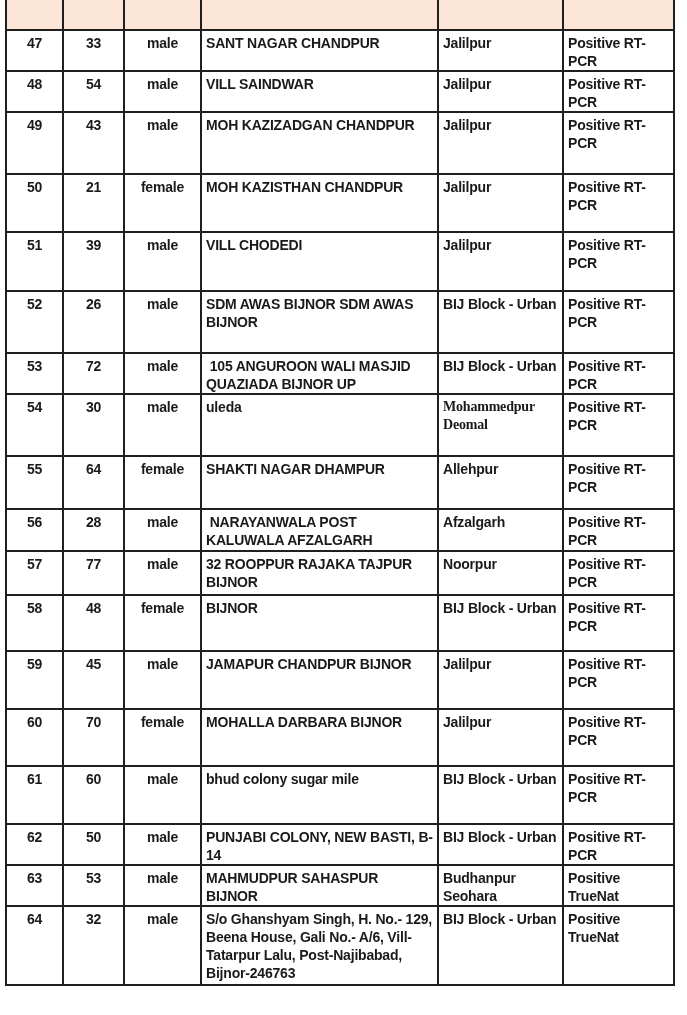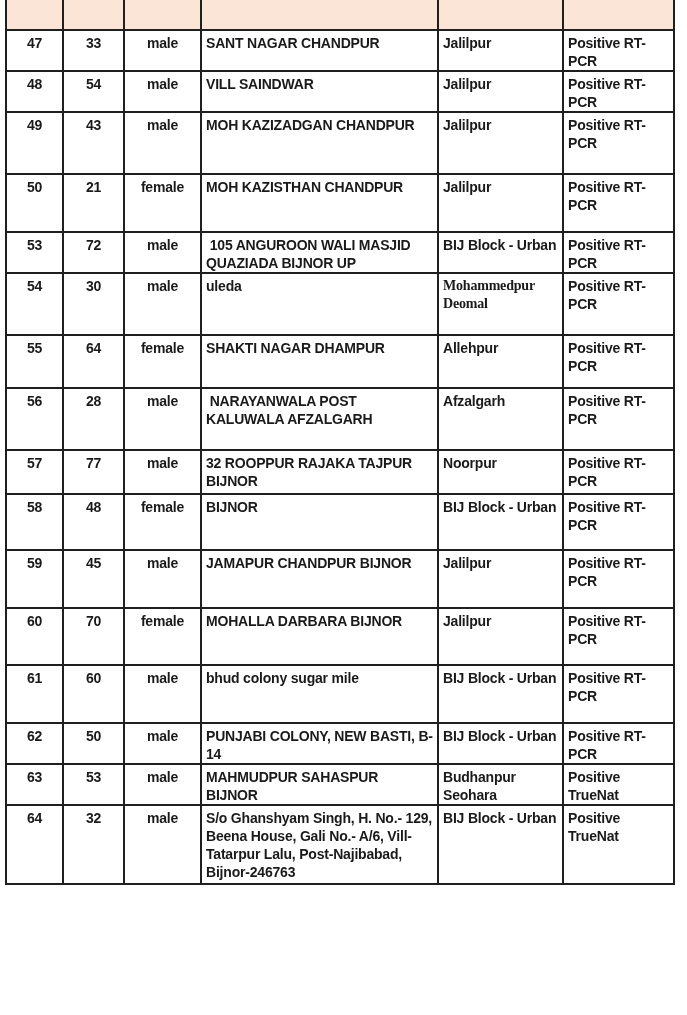--- a/index.html
+++ b/index.html
@@ -87,20 +87,36 @@
         <td class="cell-result">Positive RT-PCR</td>
       </tr>
       <tr style="height: 58px;">
         <td class="cell-center">50</td>
         <td class="cell-center">21</td>
         <td class="cell-center">female</td>
         <td class="cell-address">MOH KAZISTHAN CHANDPUR</td>
         <td class="cell-block">Jalilpur</td>
         <td class="cell-result">Positive RT-PCR</td>
       </tr>
+      <tr style="height: 59px;">
+        <td class="cell-center">51</td>
+        <td class="cell-center">39</td>
+        <td class="cell-center">male</td>
+        <td class="cell-address">VILL CHODEDI</td>
+        <td class="cell-block">Jalilpur</td>
+        <td class="cell-result">Positive RT-PCR</td>
+      </tr>
+      <tr style="height: 62px;">
+        <td class="cell-center">52</td>
+        <td class="cell-center">26</td>
+        <td class="cell-center">male</td>
+        <td class="cell-address">SDM AWAS BIJNOR SDM AWAS BIJNOR</td>
+        <td class="cell-block">BIJ Block - Urban</td>
+        <td class="cell-result">Positive RT-PCR</td>
+      </tr>
       <tr style="height: 39px;">
         <td class="cell-center">53</td>
         <td class="cell-center">72</td>
         <td class="cell-center">male</td>
         <td class="cell-address"> 105 ANGUROON WALI MASJID QUAZIADA BIJNOR UP</td>
         <td class="cell-block">BIJ Block - Urban</td>
         <td class="cell-result">Positive RT-PCR</td>
       </tr>
       <tr style="height: 62px; margin-left: 29px;">
         <td class="cell-center">54</td>
@@ -112,21 +128,21 @@
         <td class="cell-result">Positive RT-PCR</td>
       </tr>
       <tr style="height: 53px;">
         <td class="cell-center">55</td>
         <td class="cell-center">64</td>
         <td class="cell-center">female</td>
         <td class="cell-address">SHAKTI NAGAR DHAMPUR</td>
         <td class="cell-block">Allehpur</td>
         <td class="cell-result">Positive RT-PCR</td>
       </tr>
-      <tr style="height: 62px;">
+      <tr style="height: 42px;">
         <td class="cell-center">56</td>
         <td class="cell-center">28</td>
         <td class="cell-center">male</td>
         <td class="cell-address"> NARAYANWALA POST KALUWALA AFZALGARH</td>
         <td class="cell-block">Afzalgarh</td>
         <td class="cell-result">Positive RT-PCR</td>
       </tr>
       <tr style="height: 44px;">
         <td class="cell-center">57</td>
         <td class="cell-center">77</td>

